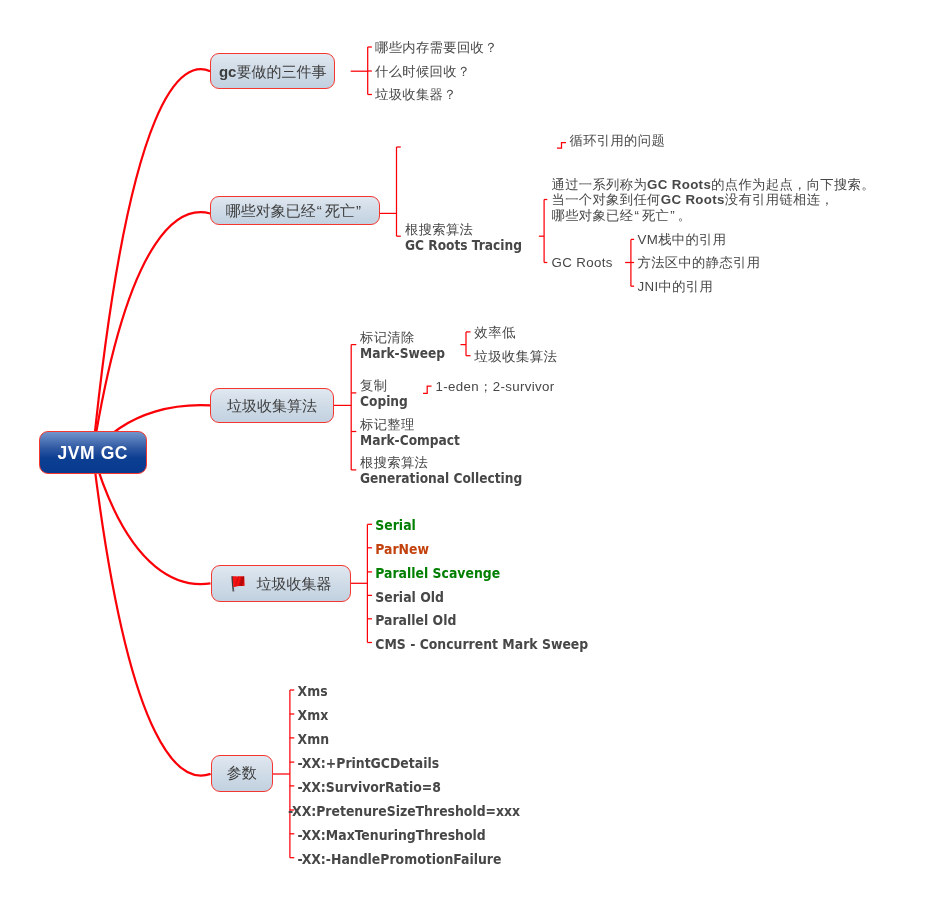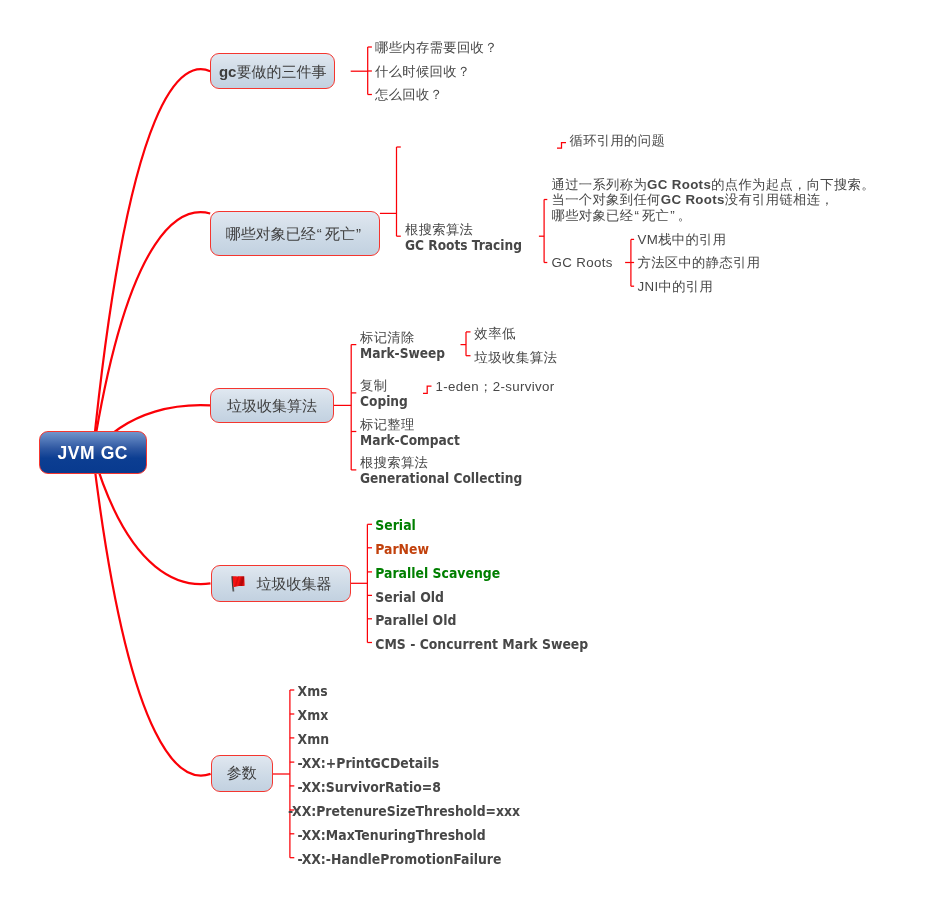--- a/index.html
+++ b/index.html
@@ -22,21 +22,21 @@
 .node .q{letter-spacing:3.4px;margin-left:1px;}
 .leaf .q{letter-spacing:3.1px;margin-left:1px;}
 
 .leaf{position:absolute;white-space:pre;color:#474747;font-size:13.3px;line-height:15.5px;letter-spacing:0.35px;}
 .leaf .en{display:block;font-weight:bold;font-size:13.6px;line-height:16px;letter-spacing:0;
       font-family:"DejaVu Sans Condensed","DejaVu Sans",sans-serif;}
 .leaf .cn{display:block;font-size:13.3px;line-height:15px;letter-spacing:0.35px;}
 .leaf b{font-weight:bold;}
 .bold{font-weight:bold;font-size:13.85px;letter-spacing:0;
       font-family:"DejaVu Sans Condensed","DejaVu Sans",sans-serif;}
-.serif{font-family:Liberation Serif, serif;font-size:13.5px;}
+.serif{font-family:Liberation Mono, monospace;font-size:13.5px;}
 .flag{position:absolute;overflow:visible;}
 </style>
 </head>
 <body>
 
 <div id="stage">
   <svg id="links" viewBox="0 0 926 906" xmlns="http://www.w3.org/2000/svg">
     <path d="M 92.8 452.9 C 129.4 88.9 182.7 59.4 210.2 71.2" fill="none" stroke="#fb0007" stroke-width="2.2"></path>
     <path d="M 92.8 452.9 C 129.4 224.6 182.7 206.1 210.2 213.5" fill="none" stroke="#fb0007" stroke-width="2.2"></path>
     <path d="M 92.8 452.9 C 129.4 407.6 182.7 403.9 210.2 405.4" fill="none" stroke="#fb0007" stroke-width="2.2"></path>
@@ -90,21 +90,21 @@
     <path d="M 289.9 810.0 L 294.3 810.0" fill="none" stroke="#fb0007" stroke-width="1.25"></path>
     <path d="M 289.9 833.8 L 294.3 833.8" fill="none" stroke="#fb0007" stroke-width="1.25"></path>
     <path d="M 289.9 857.7 L 294.3 857.7" fill="none" stroke="#fb0007" stroke-width="1.25"></path>
   </svg>
   <div class="node root" style="left:39.0px;top:430.7px;width:107.5px;height:43.6px">
       <span class="lbl">JVM GC</span>
     </div>
   <div class="node branch" style="left:210.2px;top:53.0px;width:125px;height:36.4px">
       <span class="lbl"><b>gc</b><span>要做的三件事</span></span>
     </div>
-  <div class="node branch" style="left:210.2px;top:211px;width:169.7px;height:45px">
+  <div class="node branch" style="left:210.2px;top:196px;width:169.7px;height:29px">
       <span class="lbl"><span>哪些对象已经</span><span class="q">“</span><span>死亡</span><span class="q">”</span></span>
     </div>
   <div class="node branch" style="left:210.2px;top:387.6px;width:123.7px;height:35.5px">
       <span class="lbl">垃圾收集算法</span>
     </div>
   <div class="node branch" style="left:210.5px;top:564.7px;width:140.1px;height:37.3px">
       <svg class="flag" style="left:18.6px;top:10.4px" width="15.5" height="16" viewBox="0 0 15 16">
   <defs>
     <linearGradient id="flagG" x1="0" y1="0.1" x2="1" y2="0.35">
       <stop offset="0" stop-color="#c90d0d"></stop>
@@ -127,21 +127,21 @@
   <path d="M2.2 0.3 C4.2 0.05 6.2 0.5 8.2 0.35 C10.0 0.2 12.0 0.0 14.0 0.35
            L14.4 9.7 C12.6 10.1 10.6 9.8 8.7 10.05 C6.6 10.35 5.0 11.25 3.2 10.9 Z" fill="url(#flagG)"></path>
 </svg>
       <span class="lbl" style="margin-left:27px">垃圾收集器</span>
     </div>
   <div class="node branch" style="left:210.6px;top:755.4px;width:62.2px;height:36.9px;font-family:'DejaVu Serif',serif">
       <span class="lbl">参数</span>
     </div>
   <div class="leaf" style="left:375px;top:39.5px">哪些内存需要回收？</div>
   <div class="leaf" style="left:375px;top:63.5px">什么时候回收？</div>
-  <div class="leaf" style="left:375px;top:87.0px">怎么回收？</div>
+  <div class="leaf" style="left:375px;top:87.0px">垃圾收集器？</div>
   <div class="leaf" style="left:405px;top:222.3px"><span class="cn">根搜索算法</span><span class="en">GC Roots Tracing</span></div>
   <div class="leaf" style="left:569.5px;top:133px">循环引用的问题</div>
   <div class="leaf" style="left:551.5px;top:176.5px"><span><span>通过一系列称为</span><b>GC Roots</b><span>的点作为起点，向下搜索。</span></span>
 <span><span>当一个对象到任何</span><b>GC Roots</b><span>没有引用链相连，</span></span>
 <span><span>哪些对象已经</span><span class="q">“</span><span>死亡</span><span class="q">”</span><span>。</span></span></div>
   <div class="leaf" style="left:551.5px;top:255px">GC Roots</div>
   <div class="leaf" style="left:637.5px;top:231.9px">VM栈中的引用</div>
   <div class="leaf" style="left:637.5px;top:255.0px">方法区中的静态引用</div>
   <div class="leaf" style="left:637.5px;top:278.7px">JNI中的引用</div>
   <div class="leaf" style="left:360px;top:330.1px"><span class="cn">标记清除</span><span class="en">Mark-Sweep</span></div>

